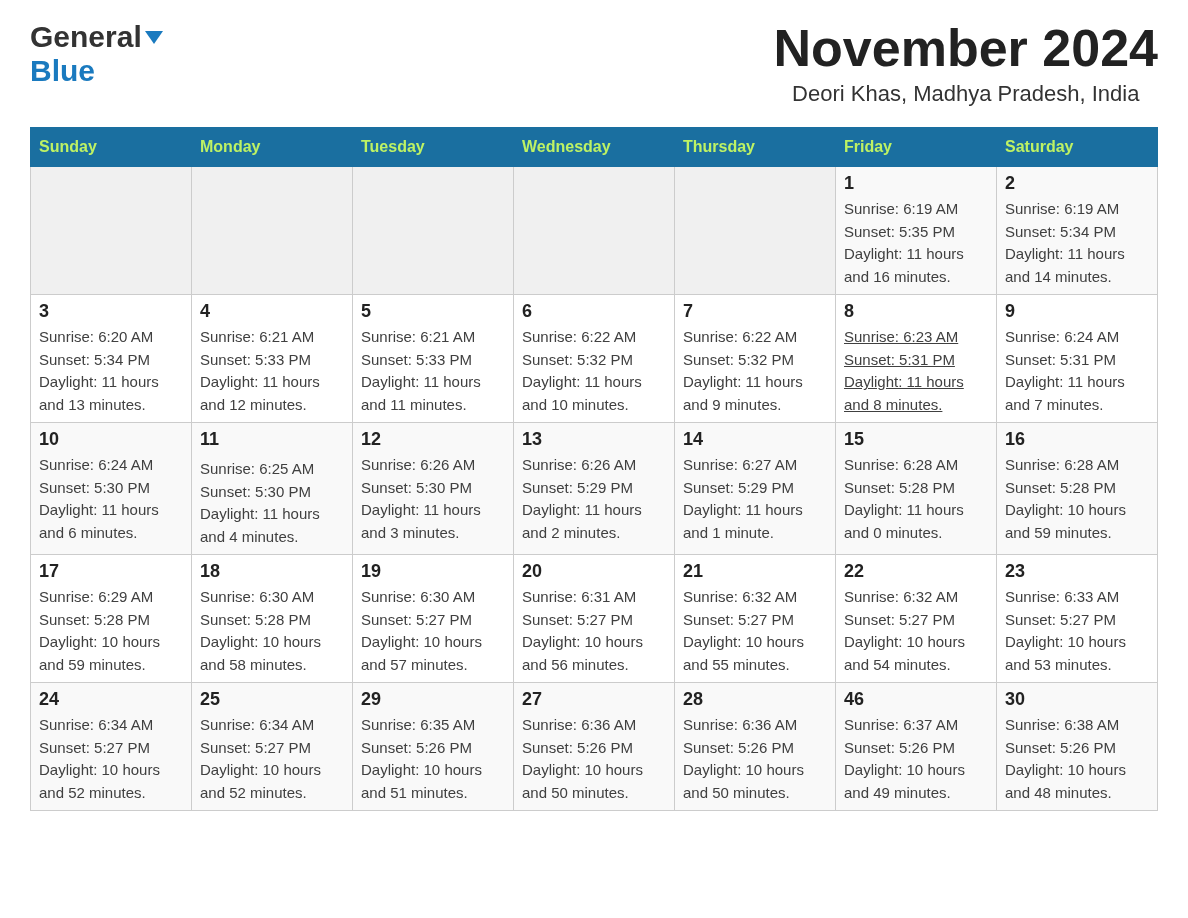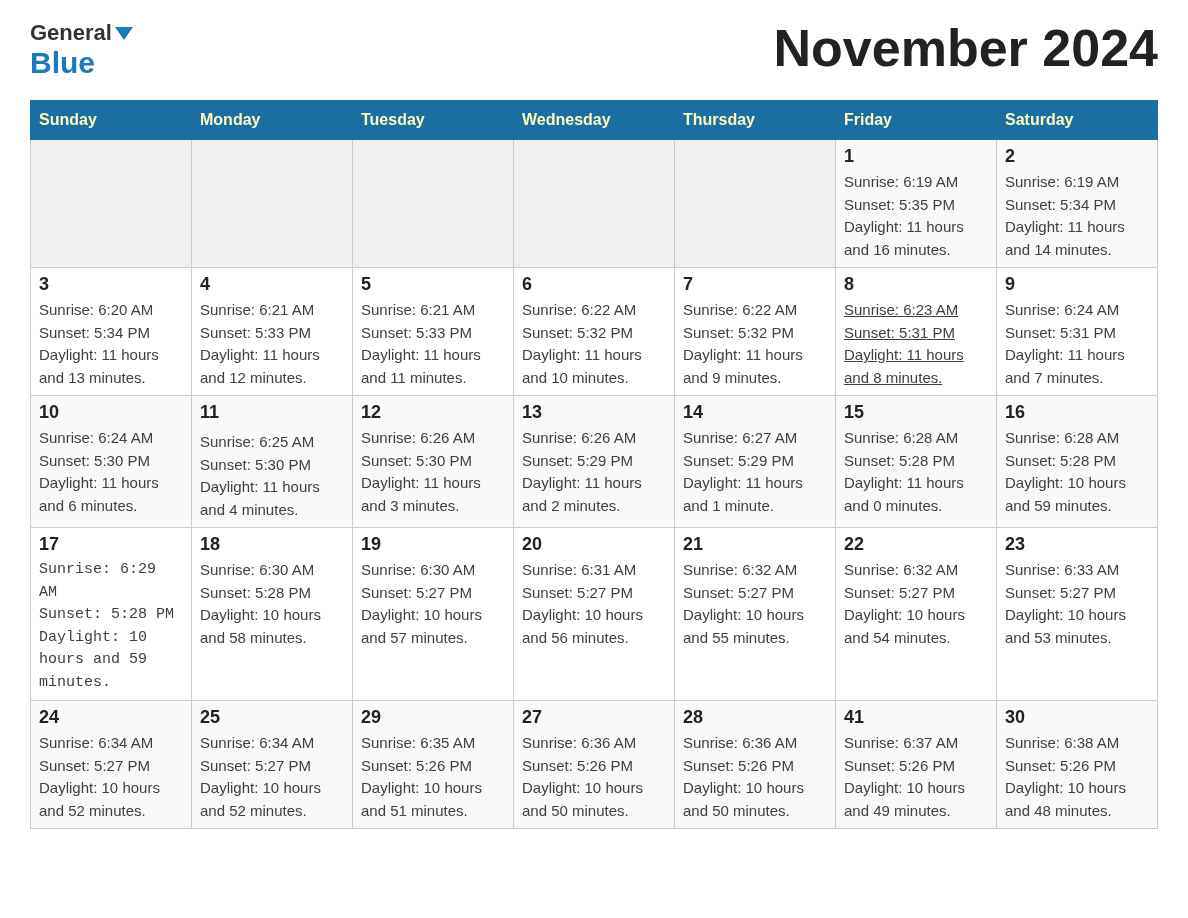--- a/index.html
+++ b/index.html
@@ -15,21 +15,21 @@
       justify-content: space-between;
       align-items: flex-start;
       margin-bottom: 20px;
     }
     .logo {
       display: flex;
       flex-direction: column;
       align-items: flex-start;
     }
     .logo-text {
-      font-size: 22px;
+      font-size: 30px;
       font-weight: bold;
       color: #333;
     }
     .logo-line {
       display: flex;
       align-items: center;
     }
     .logo-blue-line {
       color: #1a7abf;
       font-size: 30px;
@@ -49,21 +49,21 @@
       color: #333;
       margin-top: 4px;
     }
     table {
       width: 100%;
       border-collapse: collapse;
       table-layout: fixed;
     }
     thead th {
       background-color: #1a6fa0;
-      color: #fef9c3;
+      color: #bef264;
       padding: 10px 8px;
       font-size: 16px;
       font-weight: bold;
       text-align: left;
       border: 1px solid #1a6fa0;
     }
     tbody td {
       vertical-align: top;
       padding: 6px 8px;
       border: 1px solid #ccc;
@@ -101,20 +101,21 @@
     <div class="logo-line">
       <span class="logo-text">General</span>
       <span style="display:inline-block; width:0; height:0; border-left:9px solid transparent; border-right:9px solid transparent; border-top:13px solid #1a7abf; margin-left:3px; vertical-align:middle;"></span>
     </div>
     <div>
       <span class="logo-blue-line">Blue</span>
     </div>
   </div>
   <div class="title-section">
     <div class="month-title">November 2024</div>
+    <div class="location-title">Deori Khas, Madhya Pradesh, India</div>
   </div>
 </div>
 
 <table>
   <thead>
     <tr id="header-row">
     <th>Sunday</th>
         <th>Monday</th>
         <th>Tuesday</th>
         <th>Wednesday</th>
@@ -227,21 +228,21 @@
         <td>
           <span class="day-number">16</span>
           <div class="day-info" style="white-space: pre-line;">Sunrise: 6:28 AM
 Sunset: 5:28 PM
 Daylight: 10 hours and 59 minutes.</div>
         </td>
       </tr>
       <tr>
         <td>
           <span class="day-number">17</span>
-          <div class="day-info" style="white-space: pre-line; font-family: Liberation Mono, monospace;">Sunrise: 6:29 AM
+          <div class="day-info" style="white-space: pre-line;">Sunrise: 6:29 AM
 Sunset: 5:28 PM
 Daylight: 10 hours and 59 minutes.</div>
         </td>
         <td>
           <span class="day-number">18</span>
           <div class="day-info" style="white-space: pre-line;">Sunrise: 6:30 AM
 Sunset: 5:28 PM
 Daylight: 10 hours and 58 minutes.</div>
         </td>
         <td>
@@ -300,21 +301,21 @@
 Sunset: 5:26 PM
 Daylight: 10 hours and 50 minutes.</div>
         </td>
         <td>
           <span class="day-number">28</span>
           <div class="day-info" style="white-space: pre-line;">Sunrise: 6:36 AM
 Sunset: 5:26 PM
 Daylight: 10 hours and 50 minutes.</div>
         </td>
         <td>
-          <span class="day-number">41</span>
+          <span class="day-number">46</span>
           <div class="day-info" style="white-space: pre-line;">Sunrise: 6:37 AM
 Sunset: 5:26 PM
 Daylight: 10 hours and 49 minutes.</div>
         </td>
         <td>
           <span class="day-number">30</span>
           <div class="day-info" style="white-space: pre-line;">Sunrise: 6:38 AM
 Sunset: 5:26 PM
 Daylight: 10 hours and 48 minutes.</div>
         </td>

